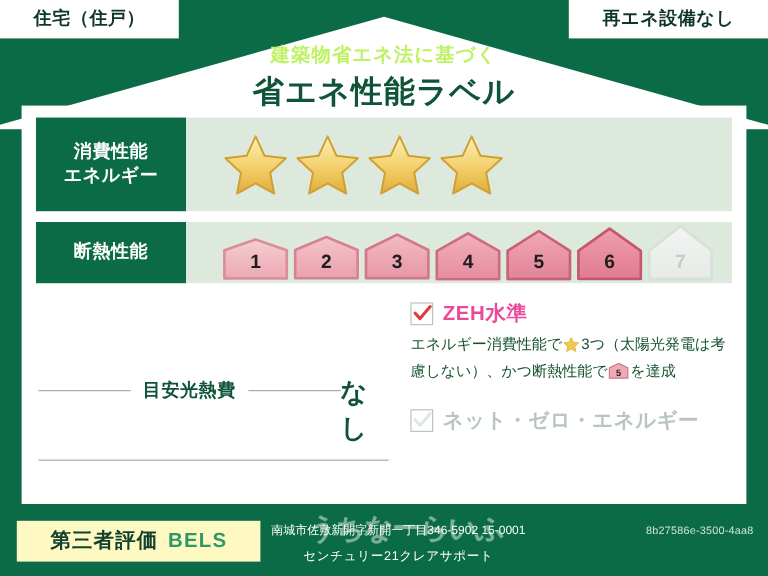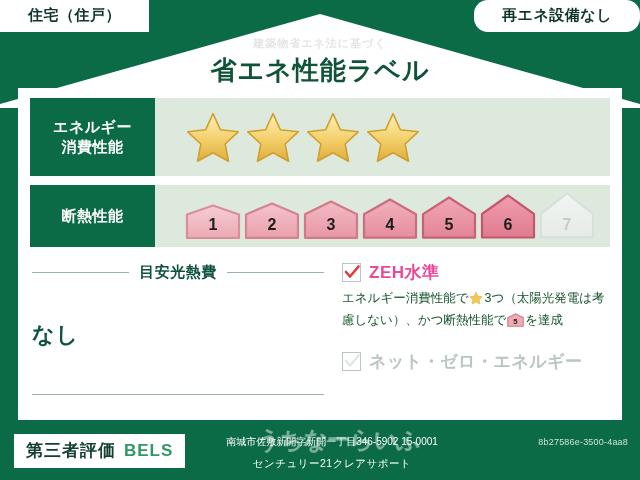--- a/index.html
+++ b/index.html
@@ -17,36 +17,36 @@
     background:#ffffff;
     color:#10352a;
     font-weight:bold;
     font-size:15px;
     letter-spacing:.5px;
     padding:6px 28px 7px;
     white-space:nowrap;
     z-index:6;
   }
   .corner-tag.left{left:0;}
-  .corner-tag.right{right:0;border-radius:14px;}
+  .corner-tag.right{right:0;}
 
   
   .roof{
     position:absolute;left:0;top:0;width:640px;height:108px;
     z-index:3;
   }
   .roof svg{display:block;}
   .title-wrap{
     position:absolute;left:0;top:36px;width:640px;
     text-align:center;z-index:5;
     color:#12543c;
   }
   .title-sub{
-    font-size:11px;font-weight:bold;letter-spacing:1px;
-    color:#e5e5e5;
+    font-size:16px;font-weight:bold;letter-spacing:1px;
+    color:#bef264;
   }
   .title-main{
     font-size:26px;font-weight:bold;letter-spacing:1px;
     margin-top:2px;color:#0f5338;
   }
 
   
   .panel{
     position:absolute;left:18px;top:88px;
     width:604px;height:332px;
@@ -55,21 +55,21 @@
     box-sizing:border-box;
   }
 
   
   .perf-row{
     display:flex;align-items:stretch;
     margin:10px 12px 0 12px;
     background:#dce9dc;
     height:78px;
   }
-  .perf-row.second{height:62px;margin-top:9px;}
+  .perf-row.second{height:51px;margin-top:9px;}
   .perf-label{
     width:125px;flex:0 0 125px;
     background:#0c6b47;
     color:#ffffff;
     font-weight:bold;font-size:15px;
     display:flex;flex-direction:column;
     align-items:center;justify-content:center;
     line-height:1.35;
     text-align:center;
     letter-spacing:.5px;
@@ -96,22 +96,22 @@
   .house-num.off{color:#c3cdc6;}
 
   
   .lower{
     display:flex;
     margin:12px 14px 0 14px;
     height:150px;
   }
   .col-left{
     width:292px;flex:0 0 292px;
-    display:flex;flex-direction:column;
-    align-items:flex-start;
+    display:flex;flex-direction:row;
+    align-items:center;
     position:relative;
   }
   .rule-heading{
     display:flex;align-items:center;width:100%;
     margin-top:4px;
   }
   .rule-heading .line{
     flex:1;height:1px;background:#9bb3a8;
   }
   .rule-heading .txt{
@@ -152,22 +152,22 @@
   .inline-ico{vertical-align:-3px;margin:0 1px;}
   .nze-block{margin-top:16px;}
 
   
   .footer{
     position:absolute;left:0;bottom:0;width:640px;height:52px;
     z-index:4;
   }
   .bels-badge{
     position:absolute;left:14px;top:6px;
-    background:#ffffff;
-    padding:5px 12px 6px;
+    background:#fef9c3;
+    padding:5px 28px 6px;
     display:flex;align-items:baseline;gap:8px;
   }
   .bels-jp{font-size:17px;font-weight:bold;color:#14412f;letter-spacing:1px;}
   .bels-en{font-size:17px;font-weight:bold;color:#2f9966;letter-spacing:1px;}
   .footer-center{
     position:absolute;left:212px;top:7px;width:240px;
     text-align:center;color:#ffffff;
   }
   .addr{font-size:10px;letter-spacing:0px;white-space:nowrap;}
   .company{font-size:10.5px;margin-top:8px;letter-spacing:.5px;}
@@ -202,22 +202,22 @@
 
 <div class="title-wrap">
   <div class="title-sub">建築物省エネ法に基づく</div>
   <div class="title-main">省エネ性能ラベル</div>
 </div>
 
 <div class="panel">
 
   <div class="perf-row">
     <div class="perf-label">
+      <span>消費性能</span>
       <span>エネルギー</span>
-      <span>消費性能</span>
     </div>
     <div class="perf-body">
       <div class="stars" id="stars-container">
           <svg viewBox="0 0 24 24" class="star">
             <defs>
               <linearGradient id="sg0" x1="0" y1="0" x2="0" y2="1">
                 <stop offset="0%" stop-color="#fdf0b8"></stop>
                 <stop offset="55%" stop-color="#f3cf6a"></stop>
                 <stop offset="100%" stop-color="#e0ad3c"></stop>
               </linearGradient>

